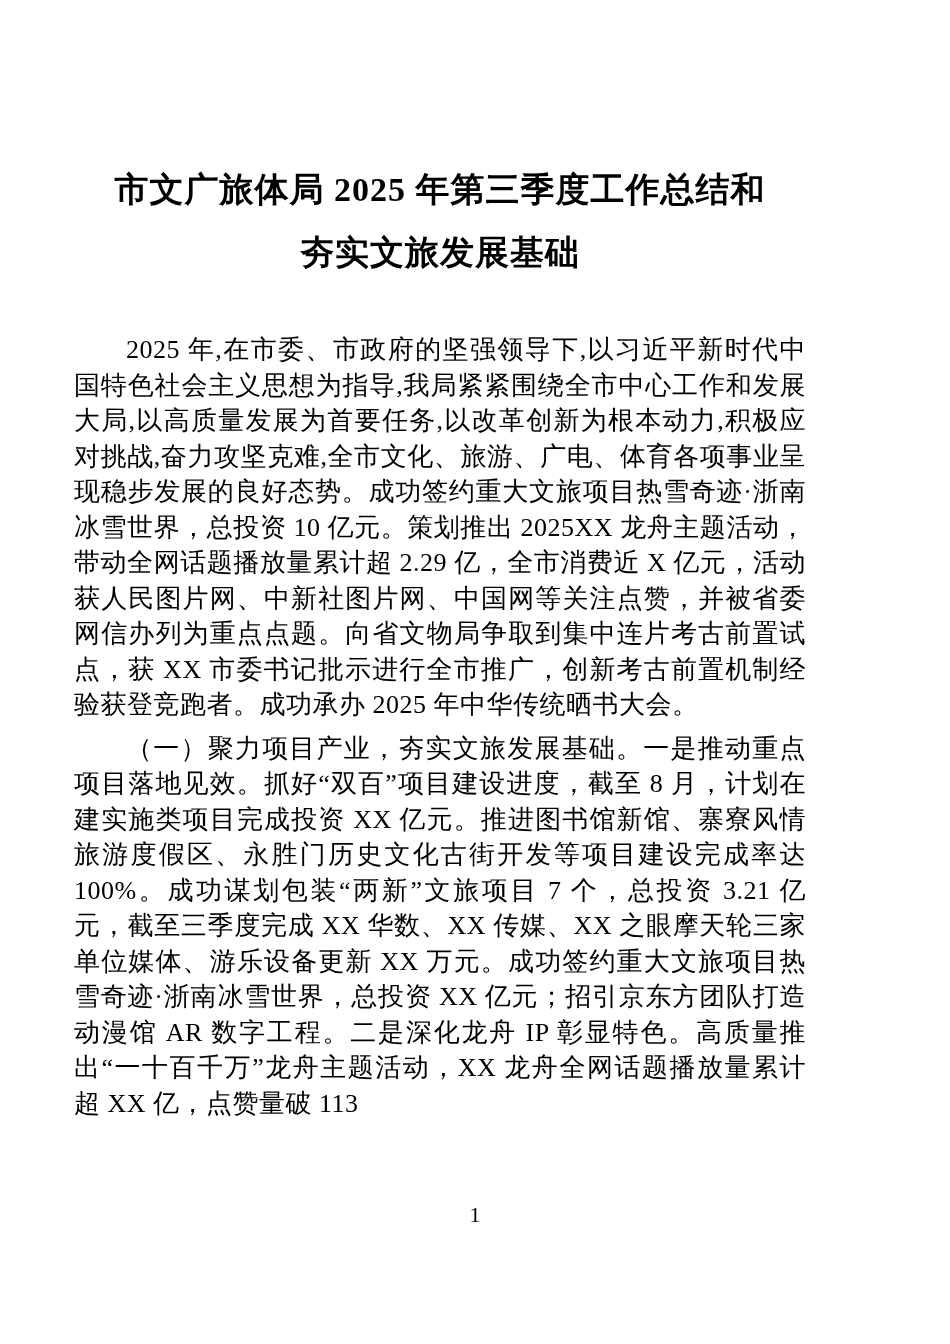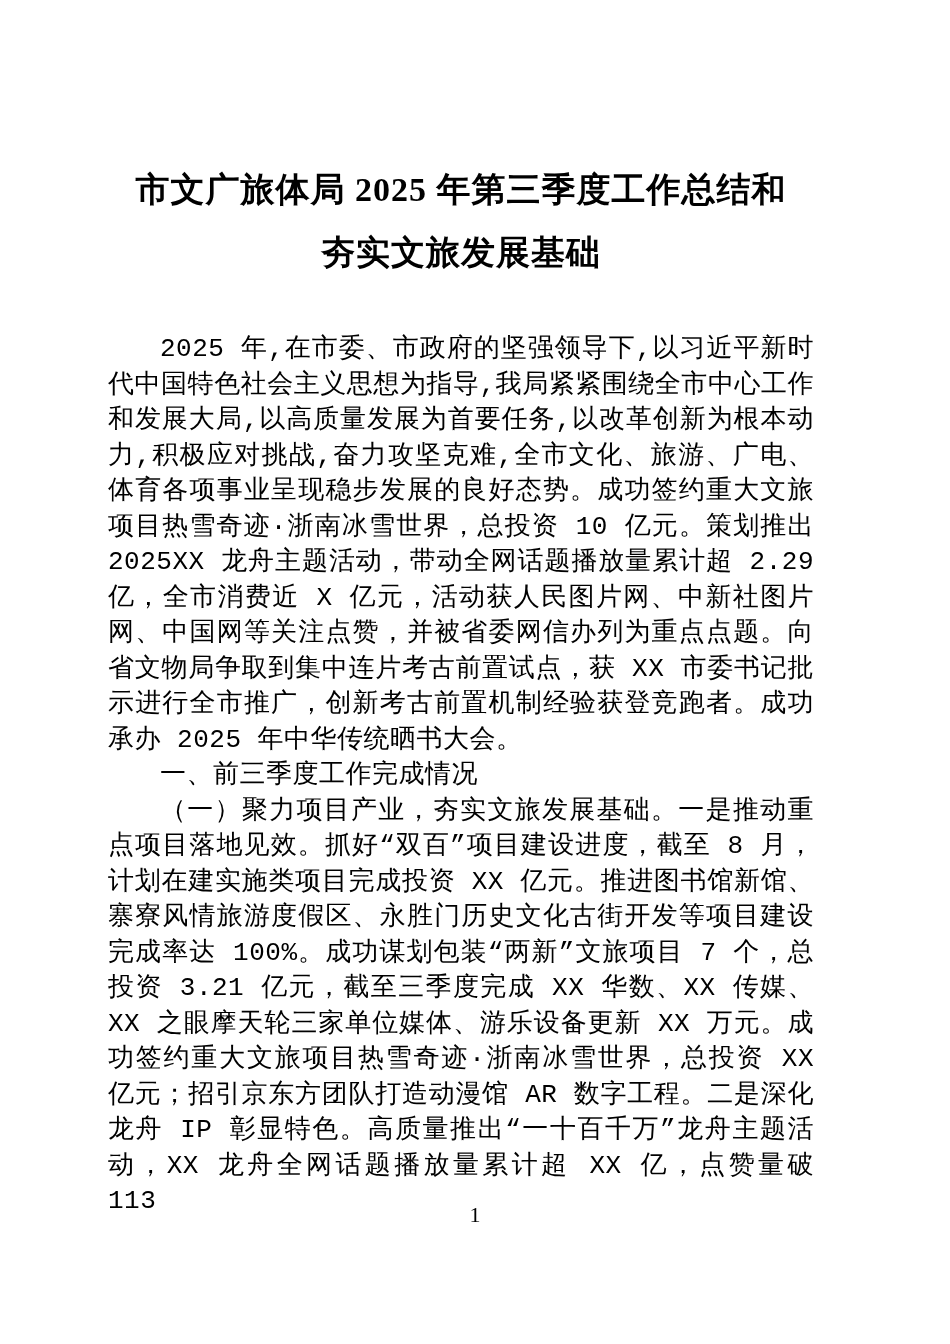--- a/index.html
+++ b/index.html
@@ -9,38 +9,37 @@
     height: 1344px;
     background: #ffffff;
     color: #000000;
     font-family: "Liberation Serif", "DejaVu Serif", serif;
     position: relative;
     overflow: hidden;
   }
   .page {
     position: absolute;
     inset: 0;
-    padding: 158px 136px 0 108px;
+    padding: 158px 136px 0 66px;
   }
   .doc-title {
     margin: 0 0 48px 0;
     font-size: 34px;
     font-weight: bold;
     text-align: center;
     line-height: 63px;
     letter-spacing: 1px;
   }
   .doc-body p {
-    margin: 0;
+    margin: 8px;
     font-size: 26px;
     line-height: 35.5px;
     text-align: justify;
     text-indent: 2em;
     letter-spacing: 0.5px;
-    font-family: Liberation Mono, monospace;
   }
   .page-number {
     position: absolute;
     left: 0;
     right: 0;
     bottom: 116px;
     text-align: center;
     font-size: 22px;
   }
 </style>
@@ -49,19 +48,18 @@
 
 <div class="page">
 
   <h1 class="doc-title">
     <span>市文广旅体局 2025 年第三季度工作总结和</span><br>
     <span>夯实文旅发展基础</span>
   </h1>
 
   <div class="doc-body">
     <p>2025 年,在市委、市政府的坚强领导下,以习近平新时代中国特色社会主义思想为指导,我局紧紧围绕全市中心工作和发展大局,以高质量发展为首要任务,以改革创新为根本动力,积极应对挑战,奋力攻坚克难,全市文化、旅游、广电、体育各项事业呈现稳步发展的良好态势。成功签约重大文旅项目热雪奇迹·浙南冰雪世界，总投资 10 亿元。策划推出 2025XX 龙舟主题活动，带动全网话题播放量累计超 2.29 亿，全市消费近 X 亿元，活动获人民图片网、中新社图片网、中国网等关注点赞，并被省委网信办列为重点点题。向省文物局争取到集中连片考古前置试点，获 XX 市委书记批示进行全市推广，创新考古前置机制经验获登竞跑者。成功承办 2025 年中华传统晒书大会。</p>
-    <p>一、前三季度工作完成情况</p>
     <p>（一）聚力项目产业，夯实文旅发展基础。一是推动重点项目落地见效。抓好“双百”项目建设进度，截至 8 月，计划在建实施类项目完成投资 XX 亿元。推进图书馆新馆、寨寮风情旅游度假区、永胜门历史文化古街开发等项目建设完成率达 100%。成功谋划包装“两新”文旅项目 7 个，总投资 3.21 亿元，截至三季度完成 XX 华数、XX 传媒、XX 之眼摩天轮三家单位媒体、游乐设备更新 XX 万元。成功签约重大文旅项目热雪奇迹·浙南冰雪世界，总投资 XX 亿元；招引京东方团队打造动漫馆 AR 数字工程。二是深化龙舟 IP 彰显特色。高质量推出“一十百千万”龙舟主题活动，XX 龙舟全网话题播放量累计超 XX 亿，点赞量破 113</p>
   </div>
 
 </div>
 
 <div class="page-number">1</div>
 
 </body></html>

